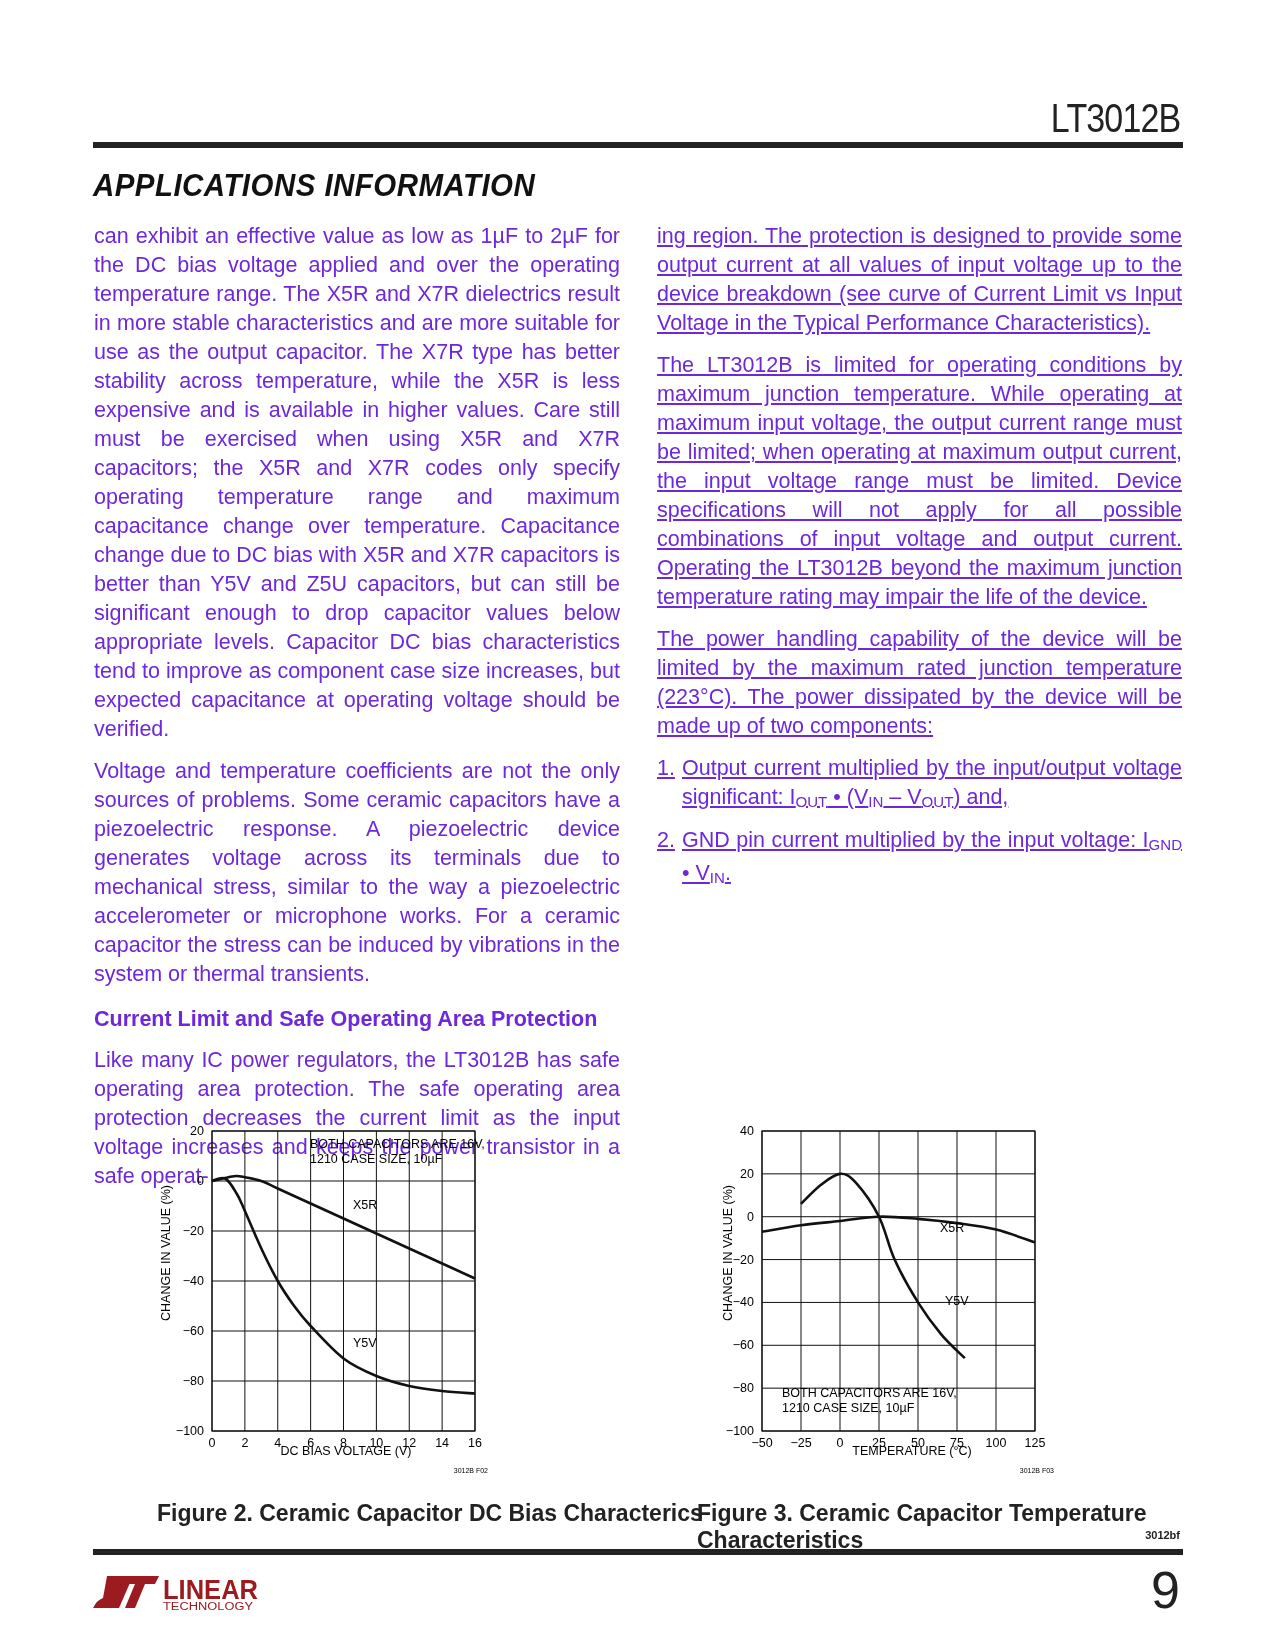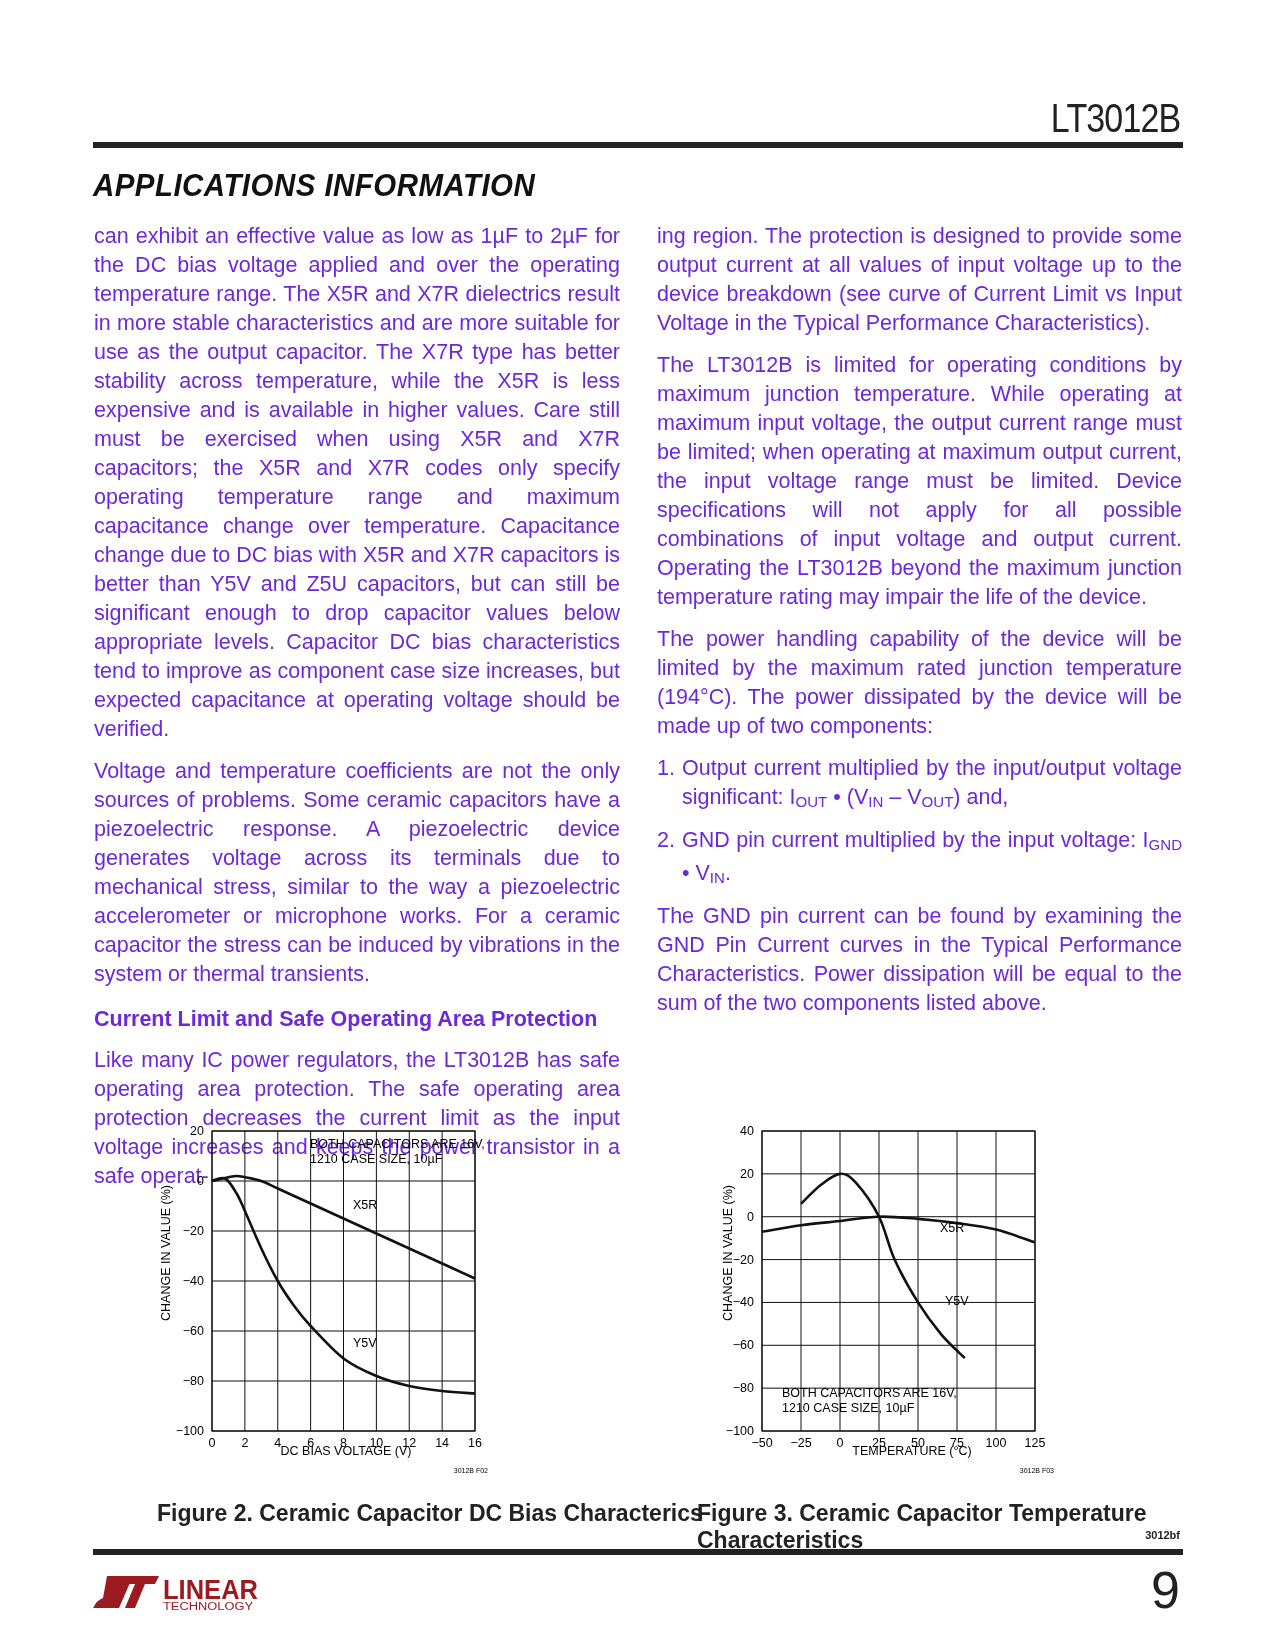--- a/index.html
+++ b/index.html
@@ -5,21 +5,21 @@
   html,body{margin:0;padding:0;background:#fff;}
   body{width:1275px;height:1650px;position:relative;font-family:"Liberation Sans",sans-serif;color:#222;overflow:hidden;}
   .abs{position:absolute;}
   .part{right:95px;top:96px;font-size:40px;font-weight:300;letter-spacing:-1px;color:#222;font-family:"Liberation Sans",sans-serif;transform:scaleX(0.85);transform-origin:right;}
   .rule-top{left:93px;top:142px;width:1090px;height:6px;background:#222;}
   .section{left:93px;top:168px;font-size:31px;font-weight:bold;font-style:italic;letter-spacing:0.5px;color:#111;transform:scaleX(0.95);transform-origin:left;}
   .col{font-size:21.5px;line-height:29px;text-align:justify;color:#6d28d9;}
   .col p{margin:0 0 13px 0;}
   .col h3{margin:16px 0 12px 0;font-size:21.5px;font-weight:bold;}
   .colL{left:94px;top:222px;width:526px;}
-  .colR{left:657px;top:222px;width:525px;}
+  .colR{left:657px;top:222px;width:525px;text-decoration:underline;}
   .li{display:flex;margin-bottom:10px;}
   .li .n{width:25px;flex:none;}
   sub{font-size:70%;vertical-align:-3px;}
   .cap{font-size:23px;font-weight:bold;top:1500px;}
   .rule-bot{left:93px;top:1549px;width:1090px;height:6px;background:#222;}
   .rev{right:95px;top:1529px;font-size:11px;font-weight:bold;}
   .pagenum{right:95px;top:1560px;font-size:52px;font-weight:300;}
   .logo{left:93px;top:1572px;text-align:center;}
   svg text{font-family:"Liberation Sans",sans-serif;}
 </style>
@@ -33,30 +33,29 @@
 <div class="abs col colL">
   <p>can exhibit an effective value as low as 1µF to 2µF for the DC bias voltage applied and over the operating temperature range. The X5R and X7R dielectrics result in more stable characteristics and are more suitable for use as the output capacitor. The X7R type has better stability across temperature, while the X5R is less expensive and is available in higher values. Care still must be exercised when using X5R and X7R capacitors; the X5R and X7R codes only specify operating temperature range and maximum capacitance change over temperature. Capacitance change due to DC bias with X5R and X7R capacitors is better than Y5V and Z5U capacitors, but can still be significant enough to drop capacitor values below appropriate levels. Capacitor DC bias characteristics tend to improve as component case size increases, but expected capacitance at operating voltage should be verified.</p>
   <p>Voltage and temperature coefficients are not the only sources of problems. Some ceramic capacitors have a piezoelectric response. A piezoelectric device generates voltage across its terminals due to mechanical stress, similar to the way a piezoelectric accelerometer or microphone works. For a ceramic capacitor the stress can be induced by vibrations in the system or thermal transients.</p>
   <h3>Current Limit and Safe Operating Area Protection</h3>
   <p>Like many IC power regulators, the LT3012B has safe operating area protection. The safe operating area protection decreases the current limit as the input voltage increases and keeps the power transistor in a safe operat-</p>
 </div>
 
 <div class="abs col colR">
   <p>ing region. The protection is designed to provide some output current at all values of input voltage up to the device breakdown (see curve of Current Limit vs Input Voltage in the Typical Performance Characteristics).</p>
   <p>The LT3012B is limited for operating conditions by maximum junction temperature. While operating at maximum input voltage, the output current range must be limited; when operating at maximum output current, the input voltage range must be limited. Device specifications will not apply for all possible combinations of input voltage and output current. Operating the LT3012B beyond the maximum junction temperature rating may impair the life of the device.</p>
-  <p>The power handling capability of the device will be limited by the maximum rated junction temperature (194°C). The power dissipated by the device will be made up of two components:</p>
+  <p>The power handling capability of the device will be limited by the maximum rated junction temperature (223°C). The power dissipated by the device will be made up of two components:</p>
   <div class="li">
     <span class="n">1.</span>
     <span><span>Output current multiplied by the input/output voltage significant: I</span><sub>OUT</sub><span> • (V</span><sub>IN</sub><span> – V</span><sub>OUT</sub><span>) and,</span></span>
   </div>
   <div class="li">
     <span class="n">2.</span>
     <span><span>GND pin current multiplied by the input voltage: I</span><sub>GND</sub><span> • V</span><sub>IN</sub><span>.</span></span>
   </div>
-  <p>The GND pin current can be found by examining the GND Pin Current curves in the Typical Performance Characteristics. Power dissipation will be equal to the sum of the two components listed above.</p>
 </div>
 
 <svg class="abs" style="left:150px;top:1125px" width="350" height="355">
   <g id="c1">
       <line x1="62" y1="6" x2="62" y2="306" stroke="#111" stroke-width="1"></line>
       <text x="62" y="322" text-anchor="middle" font-size="12.5">0</text>
       <line x1="94.875" y1="6" x2="94.875" y2="306" stroke="#111" stroke-width="1"></line>
       <text x="94.875" y="322" text-anchor="middle" font-size="12.5">2</text>
       <line x1="127.75" y1="6" x2="127.75" y2="306" stroke="#111" stroke-width="1"></line>
       <text x="127.75" y="322" text-anchor="middle" font-size="12.5">4</text>

